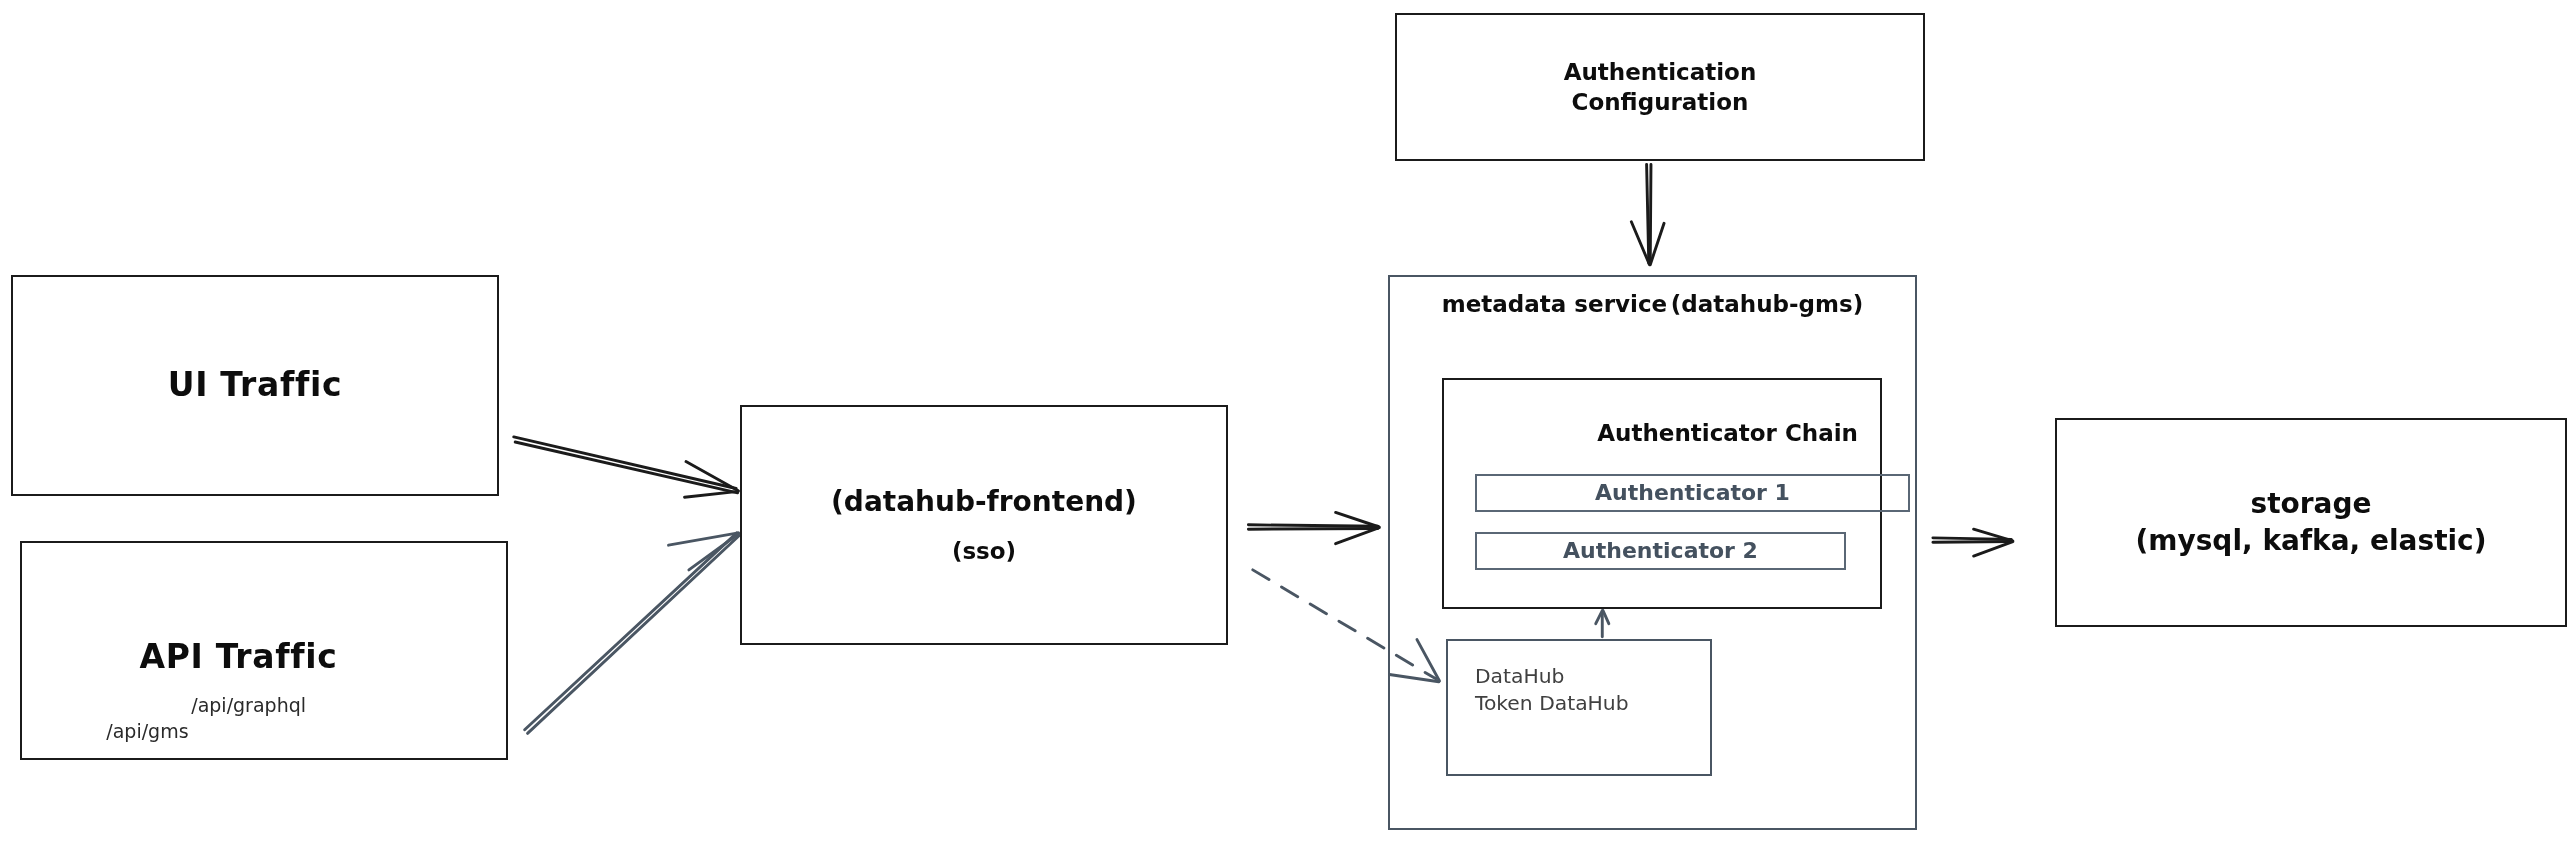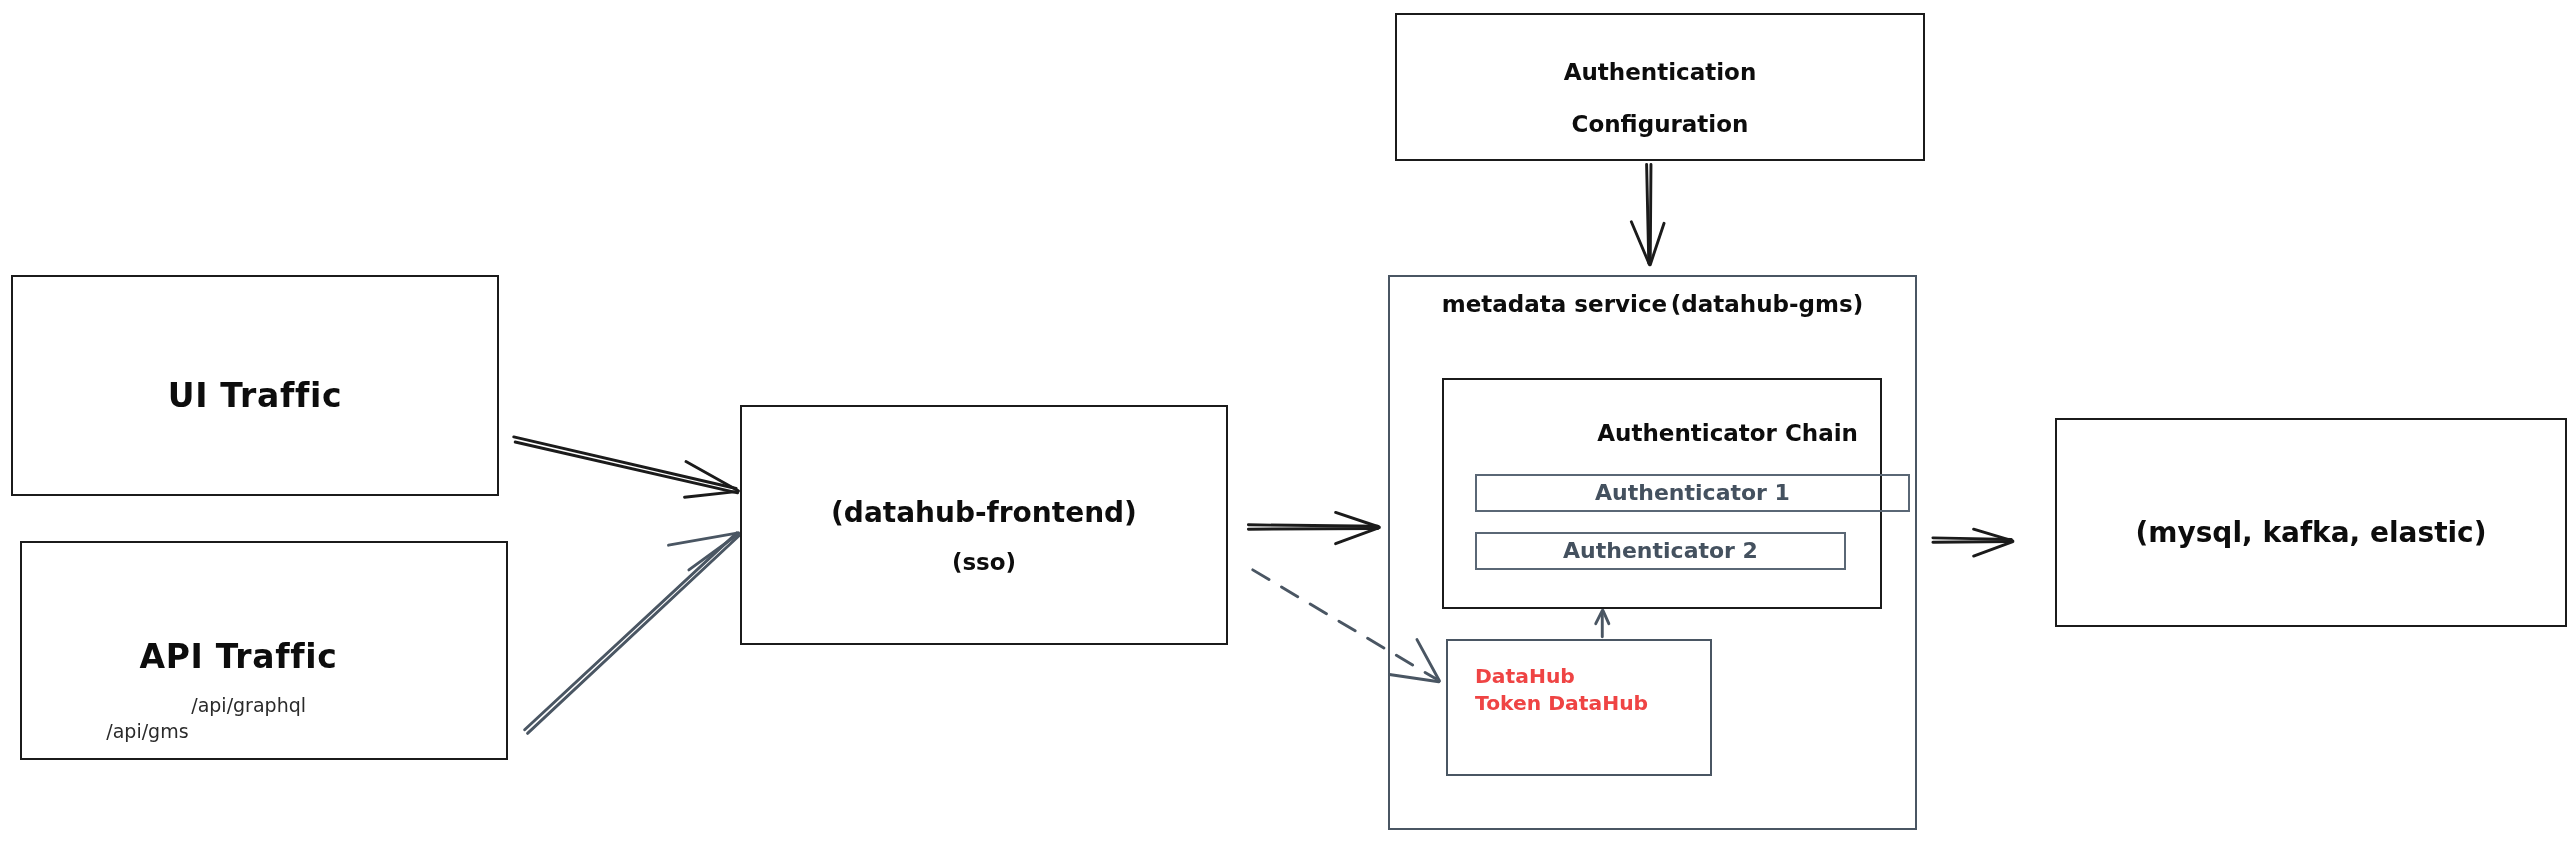--- a/index.html
+++ b/index.html
@@ -1,32 +1,32 @@
 <!DOCTYPE html>
 <html style="font-size:11.6px"><head>
 <meta charset="utf-8">
 <style>
   html,body{margin:0;padding:0;background:#fff;}
   body{width:2576px;height:844px;position:relative;overflow:hidden;
        font-family:"DejaVu Sans","Liberation Sans",sans-serif;}
   #canvas{position:absolute;left:0;top:0;width:2576px;height:844px;}
   .node{position:absolute;box-sizing:border-box;display:flex;flex-direction:column;
         align-items:center;justify-content:center;text-align:center;background:transparent;}
-  .node .ttl,.node .sub,.node .small{display:block;width:100%;margin-top:22px;}
+  .node .ttl,.node .sub,.node .small{display:block;width:100%;}
   
   .box-black{border:2.2px solid #1b1b1b;}
   .box-slate{border:2.2px solid #4a5663;}
   .box-slateL{border:2.2px solid #5a6775;}
 
   .t-xl{font-size:33px;font-weight:700;color:#0d0d0d;letter-spacing:0.7px;line-height:1.22;}
   .t-lg{font-size:28px;font-weight:600;color:#0d0d0d;line-height:1.3;}
   .t-md{font-size:23px;font-weight:600;color:#0d0d0d;line-height:1.32;}
   .t-sm{font-size:19px;font-weight:500;color:#2a2a2a;line-height:1.36;text-align:left;}
   .t-slate{font-size:22px;font-weight:600;color:#44515f;line-height:1.3;}
-  .t-slate-sm{font-size:20.3px;font-weight:700;color:#ef4444;line-height:1.35;text-align:left;}
+  .t-slate-sm{font-size:20.3px;font-weight:400;color:#404040;line-height:1.35;text-align:left;}
 
   #ui-traffic{left:11px;top:275px;width:488px;height:221px;}
   #api-traffic{left:20.3px;top:541px;width:488px;height:219px;}
   #api-paths{position:absolute;left:86px;top:637px;width:305px;}
   #frontend-proxy{left:740px;top:405px;width:488px;height:240px;}
   #auth-config{left:1395px;top:13px;width:530px;height:148px;}
   #metadata-service{left:1388px;top:275px;width:529px;height:555px;}
   #ms-title{position:absolute;left:1402px;top:289px;width:501px;text-align:center;}
   #auth-chain{left:1442px;top:378px;width:440px;height:231px;}
   #auth-chain-title{position:absolute;left:1466px;top:418px;width:392px;text-align:right;}
@@ -128,15 +128,16 @@
   <span class="t-slate">Authenticator 2</span>
 </div>
 
 <div class="node box-slate" id="token-service"></div>
 <div id="token-service-text">
   <span class="t-slate-sm" style="display:block;">DataHub</span>
   <span class="t-slate-sm" style="display:block;">Token DataHub</span>
 </div>
 
 <div class="node box-black" id="storage">
+  <span class="ttl t-lg">storage</span>
   <span class="sub t-lg">(mysql, kafka, elastic)</span>
 </div>
 
 
 </body></html>

